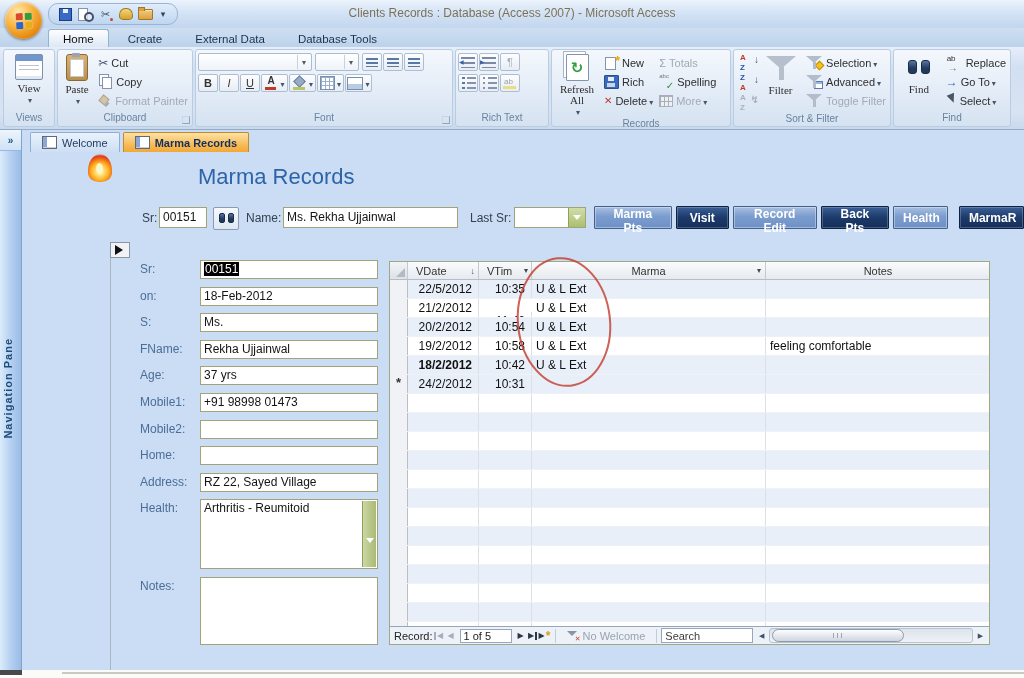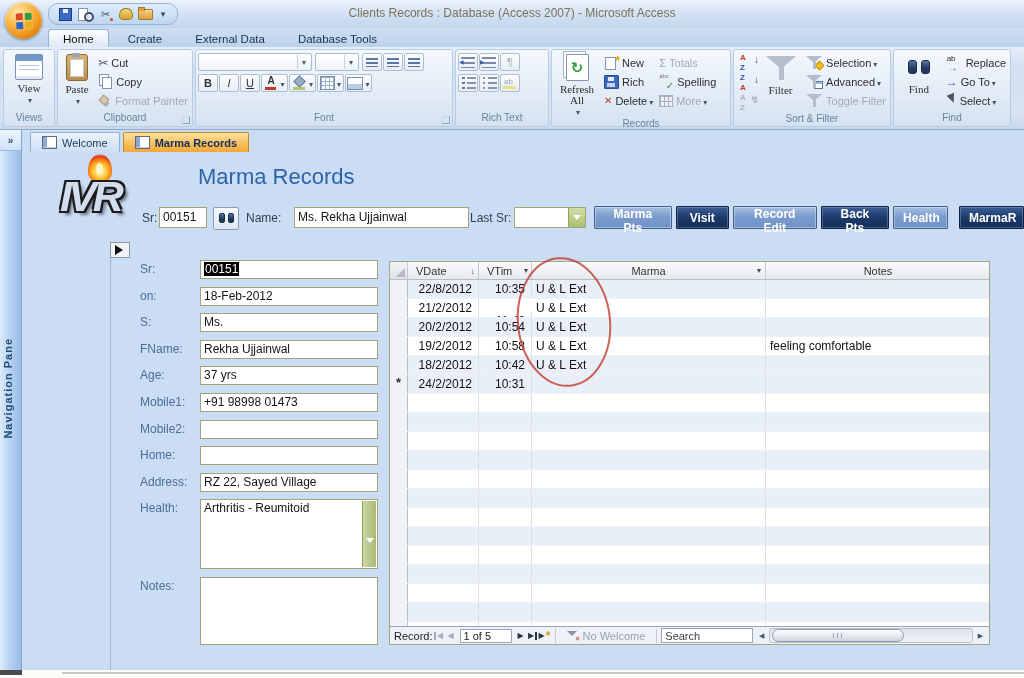--- a/index.html
+++ b/index.html
@@ -529,31 +529,30 @@
             <span>Welcome</span>
           </div>
           <div class="dtab active">
             <span class="form-ic"></span>
             <span>Marma Records</span>
           </div>
         </div>
 
       <div class="logo">
         <div class="logo-flame"></div>
-        <div class="logo-text">IVR</div>
       </div>
       <div class="form-title">Marma Records</div>
 
       <span class="hdr-label" style="left:120px">Sr:</span>
       <div class="hdr-box" style="left:137px;width:48px">00151</div>
       <div class="findbtn">
         <span class="ic ic-binoc sm"></span>
       </div>
       <span class="hdr-label" style="left:224px">Name:</span>
-      <div class="hdr-box" style="left:272px;width:175px">Ms. Rekha Ujjainwal</div>
+      <div class="hdr-box" style="left:261px;width:175px">Ms. Rekha Ujjainwal</div>
       <span class="hdr-label" style="left:448px">Last Sr:</span>
       <div class="combo-hdr">
         <span class="odd"></span>
       </div>
       <div class="action-buttons" id="action-buttons">
           <button class="abtn light">Marma Pts</button>
           <button class="abtn dark">Visit</button>
           <button class="abtn light">Record Edit</button>
           <button class="abtn dark">Back Pts</button>
           <button class="abtn light">Health</button>
@@ -626,21 +625,21 @@
               <span class="hl center">Marma</span>
               <span class="ddicon abs"></span>
             </div>
             <div class="ds-hc" style="width: 225px;">
               <span class="hl center">Notes</span>
             </div>
           </div>
         <div class="ds-body" id="ds-body">
             <div class="ds-row lt">
               <div class="ds-cell selcell" style="width: 18px;"></div>
-              <div class="ds-cell ar" style="width: 71px;">22/8/2012</div>
+              <div class="ds-cell ar" style="width: 71px;">22/5/2012</div>
               <div class="ds-cell ar" style="width: 53px;">10:35</div>
               <div class="ds-cell" style="width: 234px;">U &amp; L Ext</div>
               <div class="ds-cell" style="width: 225px;"></div>
             </div>
             <div class="ds-row">
               <div class="ds-cell selcell" style="width: 18px;"></div>
               <div class="ds-cell ar" style="width: 71px;">21/2/2012</div>
               <div class="ds-cell ar" style="width: 53px; margin-top: 13px;">11:46</div>
               <div class="ds-cell" style="width: 234px;">U &amp; L Ext</div>
               <div class="ds-cell" style="width: 225px;"></div>
@@ -654,21 +653,21 @@
             </div>
             <div class="ds-row">
               <div class="ds-cell selcell" style="width: 18px;"></div>
               <div class="ds-cell ar" style="width: 71px;">19/2/2012</div>
               <div class="ds-cell ar" style="width: 53px;">10:58</div>
               <div class="ds-cell" style="width: 234px;">U &amp; L Ext</div>
               <div class="ds-cell" style="width: 225px;">feeling comfortable</div>
             </div>
             <div class="ds-row lt">
               <div class="ds-cell selcell" style="width: 18px;"></div>
-              <div class="ds-cell ar" style="width: 71px;">18/2/2012</div>
+              <div class="ds-cell ar" style="width: 71px; font-weight: bold;">18/2/2012</div>
               <div class="ds-cell ar" style="width: 53px;">10:42</div>
               <div class="ds-cell" style="width: 234px;">U &amp; L Ext</div>
               <div class="ds-cell" style="width: 225px;"></div>
             </div>
             <div class="ds-row lt">
               <div class="ds-cell selcell newmark" style="width: 18px;">*</div>
               <div class="ds-cell ar" style="width: 71px;">24/2/2012</div>
               <div class="ds-cell ar" style="width: 53px;">10:31</div>
               <div class="ds-cell" style="width: 234px;"></div>
               <div class="ds-cell" style="width: 225px;"></div>

